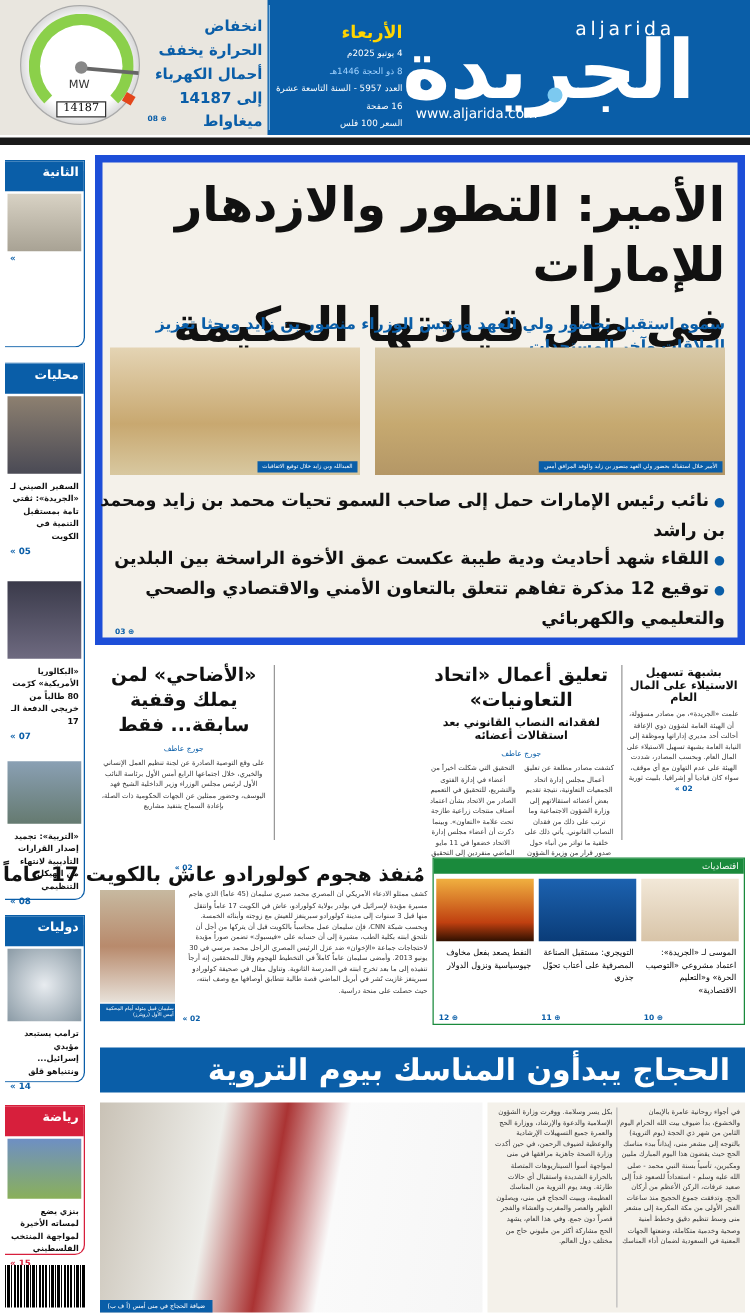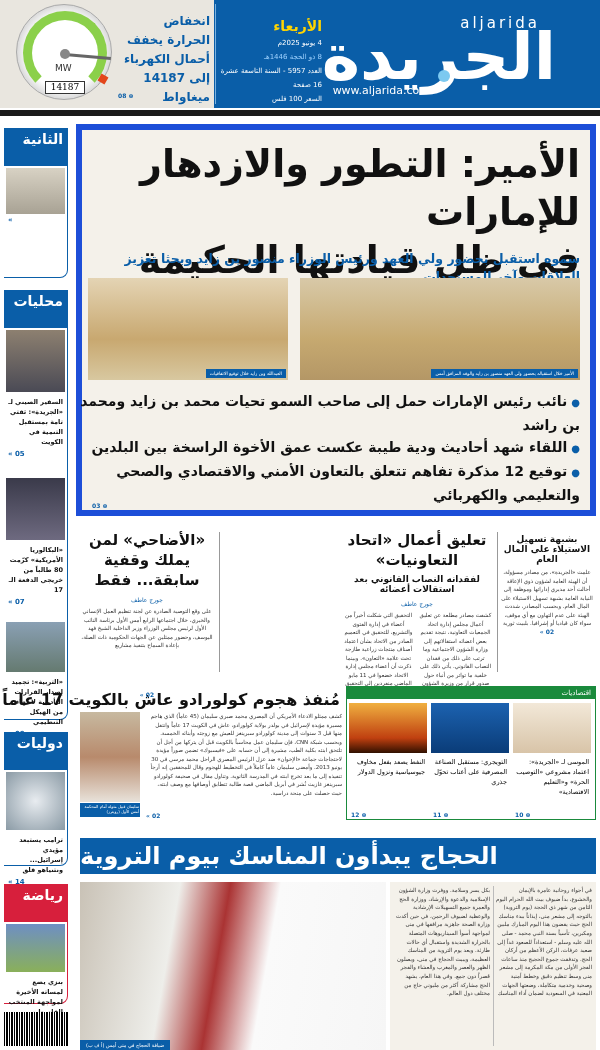--- a/index.html
+++ b/index.html
@@ -21,21 +21,21 @@
 .gauge{position:absolute;left:16px;top:4px;width:96px;height:96px;border-radius:50%;background:radial-gradient(circle,#fff 55%,#dcdcdc 70%,#bbb 100%);border:1px solid #aaa}
 .gauge-arc{position:absolute;left:6px;top:6px;width:84px;height:84px;border-radius:50%;border:9px solid #8bd04a;border-bottom-color:transparent;transform:rotate(0deg)}
 .gauge-needle{position:absolute;left:48px;top:48px;width:46px;height:3px;background:#666;transform-origin:0 50%;transform:rotate(5deg)}
 .gauge-hub{position:absolute;left:43px;top:44px;width:10px;height:10px;border-radius:50%;background:#888}
 .gauge-mw{position:absolute;left:38px;top:58px;font-size:9px;color:#333;direction:ltr}
 .gauge-read{position:absolute;left:28px;top:76px;width:40px;height:13px;border:1px solid #333;background:#fff;font-family:"DejaVu Serif",serif;font-size:9px;text-align:center;line-height:11px;direction:ltr}
 .gauge-red{position:absolute;left:82px;top:70px;width:8px;height:8px;background:#e3461b;transform:rotate(30deg)}
 .black-bar{position:absolute;left:0;top:110px;width:600px;height:6px;background:#1a1a1a}
 
 .side{position:absolute;left:4px;width:64px;border:1px solid #0a5ea8;border-left:none;border-radius:0 0 8px 0;background:#fff}
-.side .hd{height:37px;background:#0a5ea8;color:#fff;font-size:14px;font-weight:bold;line-height:20px;text-align:right;padding-right:4px}
+.side .hd{height:24px;background:#0a5ea8;color:#fff;font-size:10px;font-weight:bold;line-height:20px;text-align:right;padding-right:4px}
 .side.red{border-color:#d71f3c}
 .side.red .hd{background:#d71f3c}
 .side .img{margin:2px 2px;height:46px;background:#8a95a5}
 .side .txt{font-size:6.5px;font-weight:bold;line-height:10px;text-align:right;padding:3px 4px;color:#111}
 .side .pg{font-size:7px;color:#0a5ea8;font-weight:bold;text-align:left;padding-left:4px;direction:ltr}
 .side.red .pg{color:#d71f3c}
 .barcode{position:absolute;left:4px;top:1012px;width:64px;height:34px;background:repeating-linear-gradient(90deg,#000 0 1px,#fff 1px 2px,#000 2px 4px,#fff 4px 5px)}
 
 .main-box{position:absolute;left:76px;top:124px;width:520px;height:392px;border:6px solid #1d4ed8;background:#f4f1ea}
 .headline{position:absolute;right:10px;top:10px;width:500px;font-size:38px;font-weight:bold;line-height:48px;text-align:right;color:#111}
@@ -59,21 +59,21 @@
 .eco .col{position:absolute;top:16px;width:78px;text-align:right}
 .eco .col .img{height:50px}
 .eco .col .t{font-size:6.5px;font-weight:normal;line-height:10px;padding:4px 2px}
 .eco .col .p{position:absolute;top:108px;left:2px;font-size:6px;color:#0a5ea8;font-weight:bold;direction:ltr}
 
 .colo h2{position:absolute;right:260px;top:690px;font-size:16px;font-weight:bold;color:#111}
 .colo .img{position:absolute;left:80px;top:712px;width:60px;height:90px;background:linear-gradient(180deg,#c7b9a0,#b88a6c 50%,#e8e2da)}
 .colo .cap{position:absolute;left:80px;top:803px;width:60px;height:14px;background:#0a5ea8;color:#fff;font-size:4px;padding:1px}
 .colo .body{position:absolute;left:146px;top:712px;width:196px;font-size:5.5px;line-height:8.5px;text-align:right;color:#333}
 
-.hajj-bar{position:absolute;left:80px;top:838px;width:516px;height:36px;background:#0a5ea8;color:#fff;font-size:24px;font-weight:bold;text-align:left;padding-right:12px;line-height:36px}
+.hajj-bar{position:absolute;left:80px;top:838px;width:516px;height:36px;background:#0a5ea8;color:#fff;font-size:24px;font-weight:bold;text-align:right;padding-right:12px;line-height:36px}
 .hajj-img{position:absolute;left:80px;top:882px;width:306px;height:168px;background:linear-gradient(100deg,#c9c2b6,#eeeeea 30%,#a33 45%,#fafafa 60%,#f6f6f6)}
 .hajj-img .cap{position:absolute;left:0;bottom:0;background:#0a5ea8;color:#fff;font-size:5px;padding:2px 6px}
 .hajj-body{position:absolute;left:390px;top:882px;width:206px;font-size:5.5px;line-height:8.6px;text-align:right;color:#333;column-count:2;column-gap:6px;column-rule:1px solid #bbb;background:#f4f1ea;padding:4px}
 </style>
 </head>
 <body>
 
 <div class="mast">
   <div class="mast-blue">
     <div class="logo-latin">aljarida</div>

